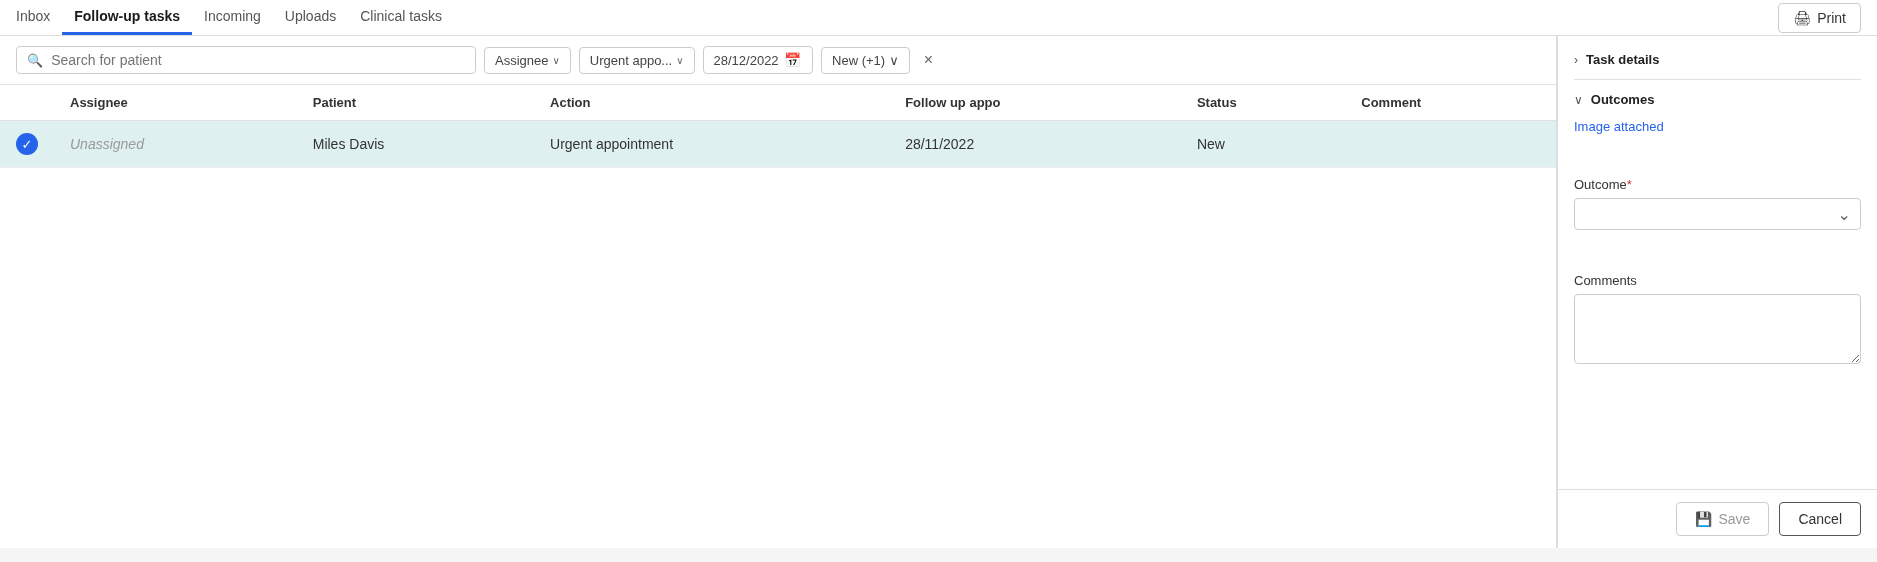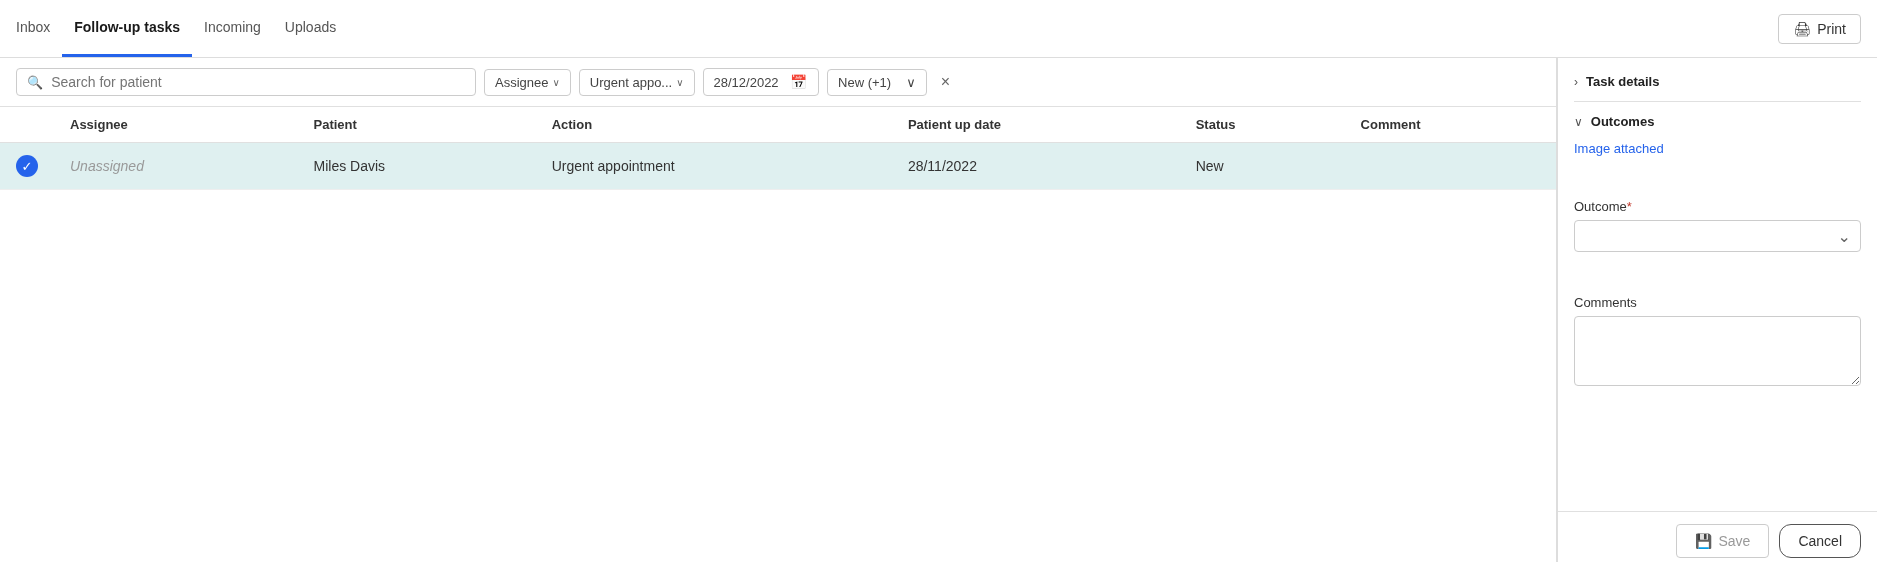--- a/index.html
+++ b/index.html
@@ -5,21 +5,21 @@
     * { box-sizing: border-box; margin: 0; padding: 0; }
     body { font-family: -apple-system, BlinkMacSystemFont, 'Segoe UI', Arial, sans-serif; font-size: 14px; background: #f5f5f5; color: #333; }
 
     
     .top-nav {
       display: flex;
       align-items: center;
       background: #fff;
       border-bottom: 1px solid #ddd;
       padding: 0 16px;
-      height: 58px;
+      height: 36px;
     }
     .top-nav-tabs {
       display: flex;
       align-items: center;
       height: 100%;
       flex: 1;
     }
     .nav-tab {
       padding: 0 12px;
       height: 100%;
@@ -109,34 +109,34 @@
       white-space: nowrap;
     }
     .filter-chip .chevron { font-size: 10px; color: #666; }
     .date-chip {
       display: flex;
       align-items: center;
       border: 1px solid #ccc;
       border-radius: 4px;
       padding: 5px 10px;
       background: #fff;
-      gap: 12px;
+      gap: 6px;
       font-size: 13px;
       color: #444;
     }
     .date-chip .cal-icon { font-size: 14px; color: #666; }
     .status-chip {
       display: flex;
       align-items: center;
       border: 1px solid #ccc;
       border-radius: 4px;
       padding: 5px 10px;
       background: #fff;
       cursor: pointer;
-      gap: 15px;
+      gap: 4px;
       font-size: 13px;
       color: #444;
     }
     .close-btn {
       background: none;
       border: none;
       cursor: pointer;
       font-size: 16px;
       color: #666;
       padding: 2px 6px;
@@ -292,21 +292,21 @@
       border: 1px solid #ccc;
       border-radius: 4px;
       background: #fff;
       color: #999;
       font-size: 14px;
       cursor: not-allowed;
     }
     .btn-cancel {
       padding: 8px 18px;
       border: 1px solid #555;
-      border-radius: 12px;
+      border-radius: 4px;
       background: #fff;
       color: #333;
       font-size: 14px;
       cursor: pointer;
       font-weight: 500;
     }
   </style>
 </head>
 <body>
 
@@ -316,20 +316,23 @@
       <span>Inbox</span>
     </div>
     <div class="nav-tab active">
       <span>Follow-up tasks</span>
     </div>
     <div class="nav-tab">
       <span>Incoming</span>
     </div>
     <div class="nav-tab">
       <span>Uploads</span>
+    </div>
+    <div class="nav-tab">
+      <span>Clinical tasks</span>
     </div>
   </div>
   <button class="print-button">
     <span>🖨</span>
     <span>Print</span>
   </button>
 </nav>
 
 <div class="main-layout">
 
@@ -360,21 +363,21 @@
     </div>
 
     <div class="table-container">
       <table>
         <thead>
           <tr>
             <th class="check-cell"></th>
             <th>Assignee</th>
             <th>Patient</th>
             <th>Action</th>
-            <th>Patient up date</th>
+            <th>Follow up appo</th>
             <th>Status</th>
             <th>Comment</th>
           </tr>
         </thead>
         <tbody>
           <tr class="selected">
             <td class="check-cell">
               <span class="blue-check">✓</span>
             </td>
             <td>

